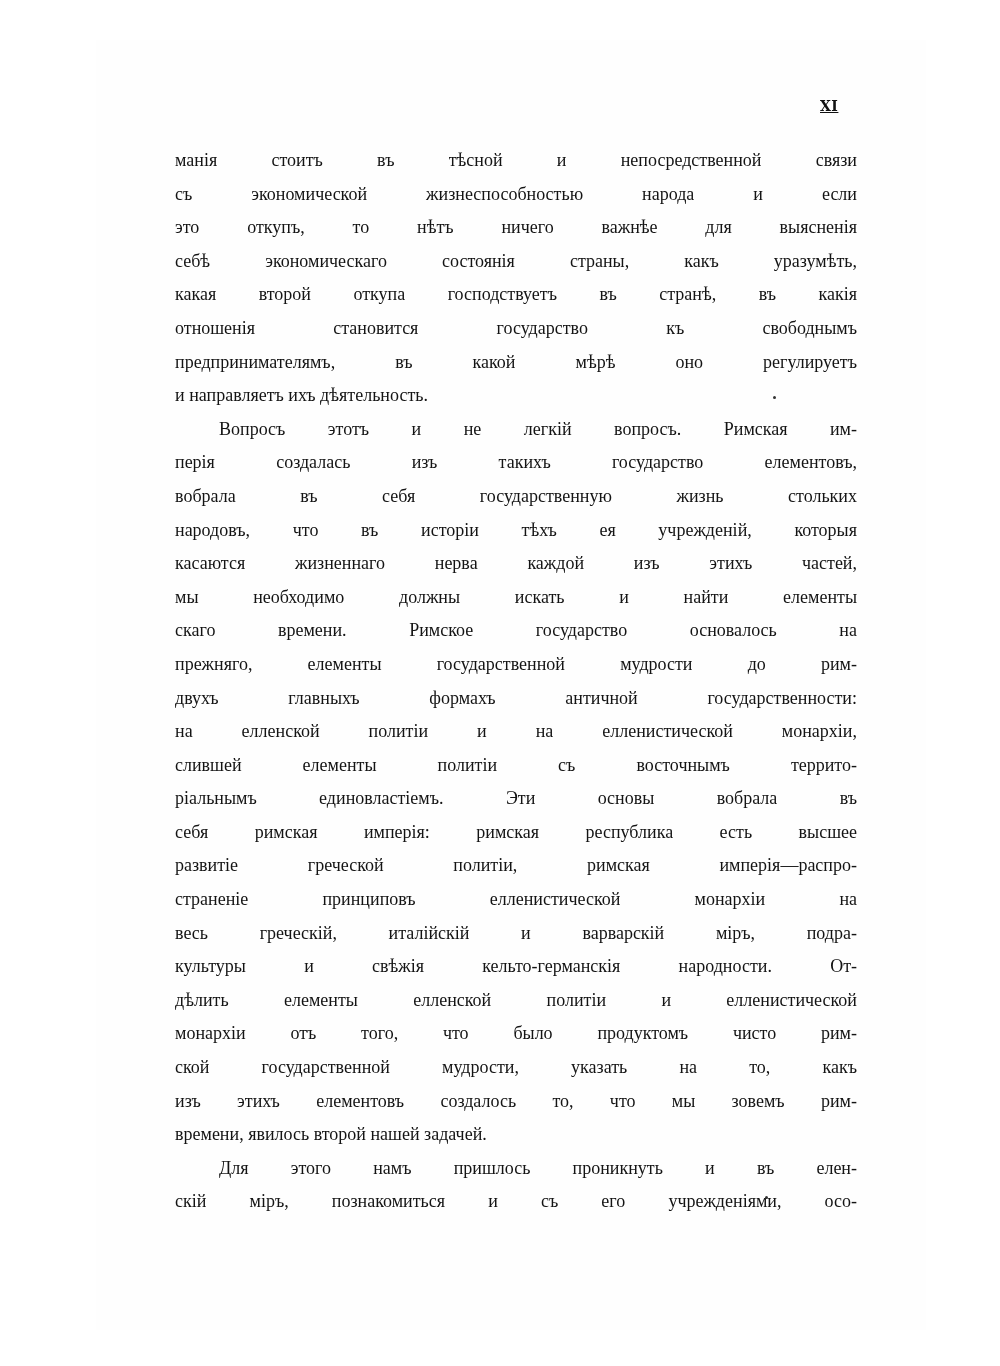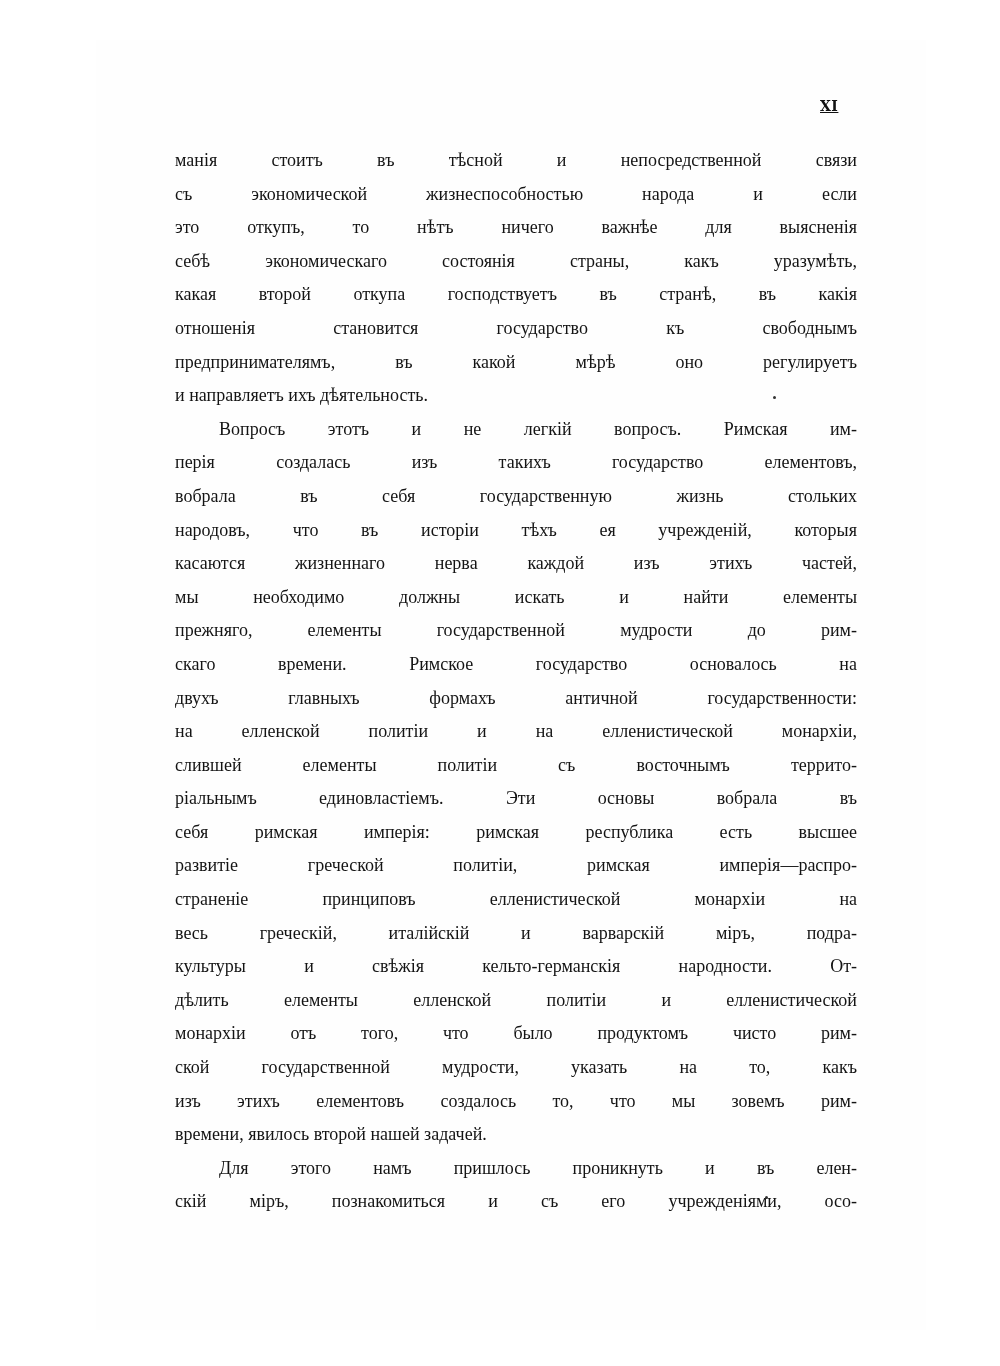--- a/index.html
+++ b/index.html
@@ -83,22 +83,22 @@
     <span class="line last">и направляетъ ихъ дѣятельность.</span>
   </div>
 
   <div>
     <span class="line indent">Вопросъ этотъ и не легкій вопросъ. Римская им-</span>
     <span class="line">перія создалась изъ такихъ государство елементовъ,</span>
     <span class="line">вобрала въ себя государственную жизнь стольких</span>
     <span class="line">народовъ, что въ исторіи тѣхъ ея учрежденій, которыя</span>
     <span class="line">касаются жизненнаго нерва каждой изъ этихъ частей,</span>
     <span class="line">мы необходимо должны искать и найти елементы</span>
+    <span class="line">скаго времени. Римское государство основалось на</span>
     <span class="line">прежняго, елементы государственной мудрости до рим-</span>
-    <span class="line">скаго времени. Римское государство основалось на</span>
     <span class="line">двухъ главныхъ формахъ античной государственности:</span>
     <span class="line">на елленской политіи и на елленистической монархіи,</span>
     <span class="line">слившей елементы политіи съ восточнымъ террито-</span>
     <span class="line">ріальнымъ единовластіемъ. Эти основы вобрала въ</span>
     <span class="line">себя римская имперія: римская республика есть высшее</span>
     <span class="line">развитіе греческой политіи, римская имперія—распро-</span>
     <span class="line">страненіе принциповъ елленистической монархіи на</span>
     <span class="line">весь греческій, италійскій и варварскій міръ, подра-</span>
     <span class="line">культуры и свѣжія кельто-германскія народности. От-</span>
     <span class="line">дѣлить елементы елленской политіи и елленистической</span>

